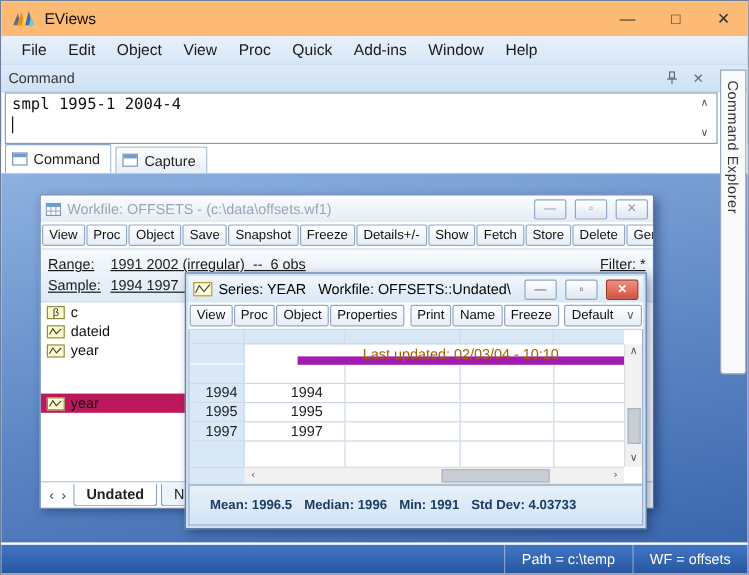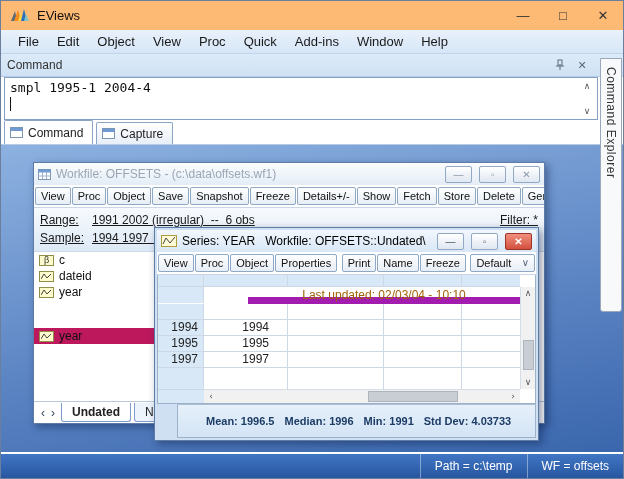--- a/index.html
+++ b/index.html
@@ -120,21 +120,21 @@
             line-height:13px; font-family:"DejaVu Sans", sans-serif; }
   .vthumb{ width:11px; height:30px; background:#c9cdd4; border:1px solid #aeb4bd; margin-top:40px; }
   .hscroll{ position:absolute; left:46px; right:15px; bottom:0; height:14px; background:#f1f1f1;
             border-top:1px solid #d5dde6; display:flex; align-items:center; }
   .hscroll .arr{ width:14px; height:100%; line-height:13px; }
   .htrack{ flex:1; position:relative; height:100%; }
   .hthumb{ position:absolute; left:52%; width:90px; top:1px; bottom:1px; background:#c9cdd4; border:1px solid #aeb4bd; }
   .corner{ position:absolute; left:0; bottom:0; width:46px; height:14px; background:#d9e8f7; border-top:1px solid #cdd8e6; }
   
   .s-stats{ height:34px; background:linear-gradient(#e6f0fa,#d3e4f5); border:1px solid #9db1c8; border-top:1px solid #aabfd6;
-            display:flex; align-items:center; gap:10px; padding-left:28px; font-size:11px; color:#1c3c66;margin-left:20px; }
+            display:flex; align-items:center; gap:10px; padding-left:17px; font-size:11px; color:#1c3c66; }
   .stat b{ font-weight:bold; } .stat span{ font-weight:bold; }
 
   
   .status-sep{ height:2px; background:#ffffff; }
   .statusbar{ height:24px; background:linear-gradient(#4176c5,#27569f); display:flex; justify-content:flex-end;
               align-items:stretch; }
   .status-item{ display:flex; align-items:center; padding:0 14px; font-size:12px; color:#fff;
                 border-left:1px solid rgba(255,255,255,.4); }
 
   

